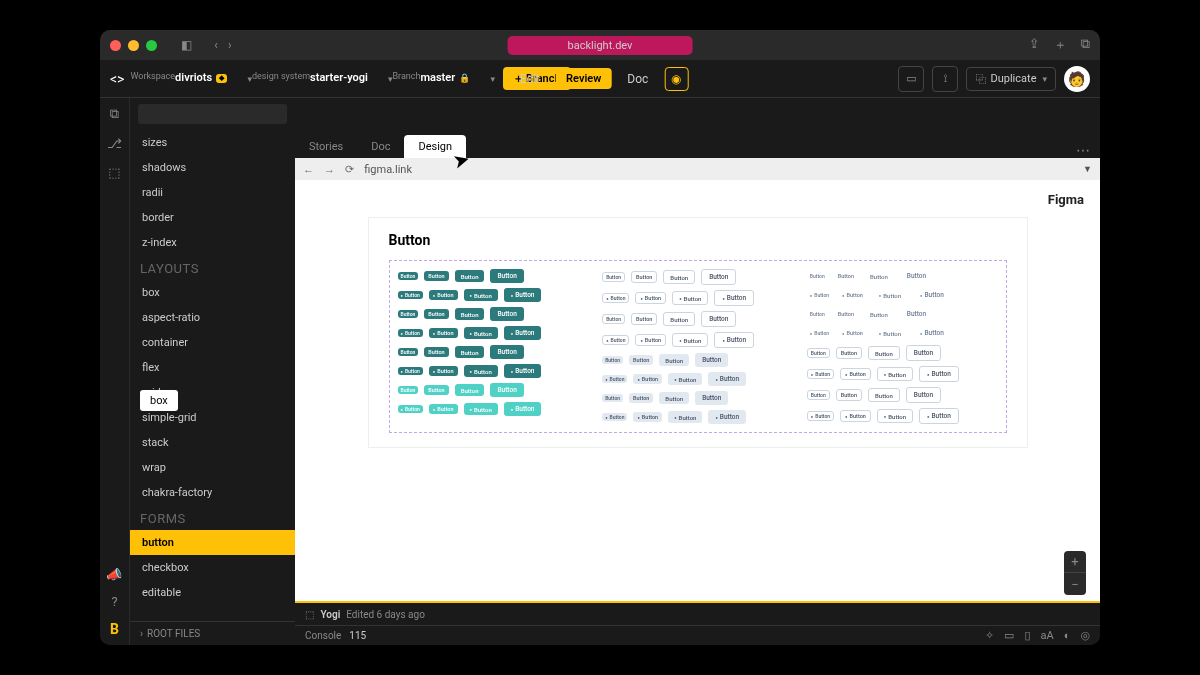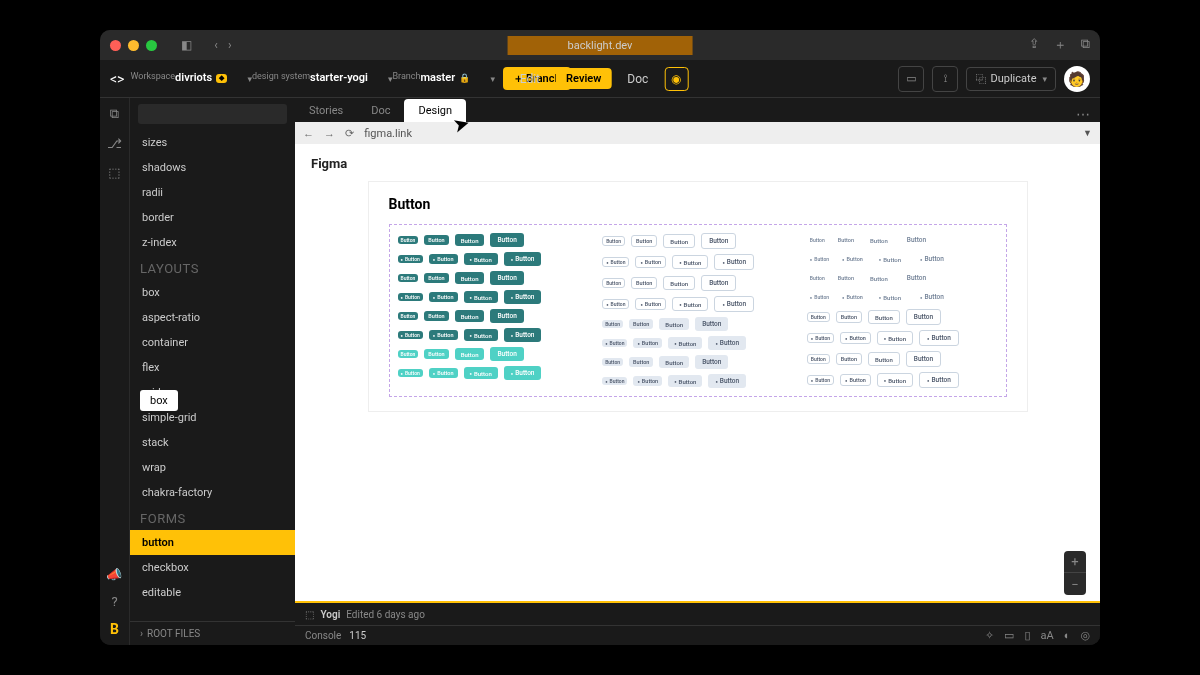--- a/index.html
+++ b/index.html
@@ -3,21 +3,21 @@
 <meta charset="utf-8">
 <style>
   * { box-sizing: border-box; margin: 0; padding: 0; font-family: -apple-system, BlinkMacSystemFont, "Segoe UI", Roboto, sans-serif; }
   body { background: #000; width: 1200px; height: 675px; overflow: hidden; }
   .window { position: absolute; left: 100px; top: 30px; width: 1000px; height: 615px; background: #1a1a1a; border-radius: 10px; overflow: hidden; display: flex; flex-direction: column; }
   .titlebar { height: 30px; background: #2a2a2a; display: flex; align-items: center; padding: 0 10px; gap: 6px; position: relative; }
   .traffic { display: flex; gap: 7px; }
   .dot { width: 11px; height: 11px; border-radius: 50%; }
   .red { background: #ff5f57; } .yellow { background: #febc2e; } .green { background: #28c840; }
   .tb-center { position: absolute; left: 50%; transform: translateX(-50%); display:flex; align-items:center; gap:8px;}
-  .urlpill { background: #a16207; color: #ccc; font-size: 11px; padding: 3px 60px; border-radius: 0; }
+  .urlpill { background: #be185d; color: #ccc; font-size: 11px; padding: 3px 60px; border-radius: 5px; }
   .tb-right { margin-left: auto; display: flex; gap: 14px; color: #888; font-size: 13px; }
   .tb-left-icons { display:flex; gap:10px; margin-left:18px; color:#888; font-size:12px;}
   .nav-arr { display:flex; gap:10px; margin-left:16px; color:#888; font-size:12px;}
 
   .topbar { height: 38px; background: #1a1a1a; display: flex; align-items: center; padding: 0 10px; border-bottom: 1px solid #333; }
   .ws-block { display: flex; flex-direction: row; font-size: 9px; color: #888; margin-right: 12px; line-height: 1.1; }
   .ws-block .v { color: #fff; font-size: 11px; font-weight: 600; display:flex; align-items:center; gap:4px;}
   .ws-wrap { display:flex; align-items:center; gap:6px; }
   .code-icon { color:#fff; font-size:14px; margin-right:6px;}
   .chev { color:#888; font-size:9px; margin-left:2px;}
@@ -40,32 +40,32 @@
 
   .sidebar { width:165px; background:#1a1a1a; display:flex; flex-direction:column; overflow:hidden; font-size:11px;}
   .search-box { margin:6px 8px; height:20px; background:#2a2a2a; border-radius:3px;}
   .sb-list { flex:1; overflow:hidden; position:relative;}
   .sb-item { padding:6px 12px; color:#ccc; cursor:pointer; }
   .sb-item.active { background:#ffc107; color:#000; font-weight:600;}
   .sb-cat { padding:6px 10px 4px; color:#666; font-size:13px; text-transform:uppercase; letter-spacing:0.5px;}
   .sb-foot { border-top:1px solid #333; padding:6px 10px; color:#888; font-size:10px; display:flex; align-items:center; gap:4px;}
   .tooltip { position:absolute; left:10px; top:260px; background:#fff; color:#000; font-size:11px; padding:4px 10px; border-radius:3px; z-index:5;}
 
-  .main { flex:1; display:flex; flex-direction:column; background:#1a1a1a; overflow:hidden;}
+  .main { flex:1; display:flex; flex-direction:column; background:#1a1a1a; overflow:hidden;margin-top:36px;}
   .tabs { display:flex; background:#1a1a1a; height:24px; align-items:flex-end;}
   .tab { padding:5px 14px; font-size:11px; color:#888; cursor:pointer;}
   .tab.active { background:#fff; color:#000; border-radius:4px 4px 0 0;}
   .more-dots { margin-left:auto; color:#888; padding:0 10px; font-size:14px;}
   .addr { height:22px; background:#eee; display:flex; align-items:center; padding:0 8px; gap:10px; font-size:11px; color:#555; position:relative;}
   .addr-arr { color:#666; cursor:pointer;}
   .addr-drop { margin-left:auto; font-size:9px;}
   .cursor-img { position:absolute; left:158px; top:-10px; font-size:20px; color:#000; z-index:10; pointer-events:none; transform:rotate(-15deg);}
 
   .canvas { flex:1; background:#fff; overflow:hidden; position:relative; padding:12px 16px;}
-  .figma-title { font-size:13px; font-weight:700; color:#222; margin-bottom:10px;}
+  .figma-title { font-size:13px; font-weight:700; color:#222; margin-bottom:10px;text-align:right;}
   .artboard { background:#fff; border:1px solid #eee; padding:14px 20px; width:660px; margin:0 auto;}
   .ab-title { font-size:14px; font-weight:700; margin-bottom:12px;}
   .variants { border:1px dashed #c4a5e8; padding:8px; display:flex; gap:14px;}
   .vcol { flex:1; display:flex; flex-direction:column; gap:5px;}
   .vrow { display:flex; gap:6px; align-items:center;}
   .btn { display:inline-flex; align-items:center; justify-content:center; border-radius:3px; font-size:6px; font-weight:500; padding:2px 5px; white-space:nowrap;}
   .btn.xs { font-size:5px; padding:1px 3px;}
   .btn.sm { font-size:5.5px; padding:2px 4px;}
   .btn.md { font-size:6px; padding:2.5px 6px;}
   .btn.lg { font-size:6.5px; padding:3px 7px;}

